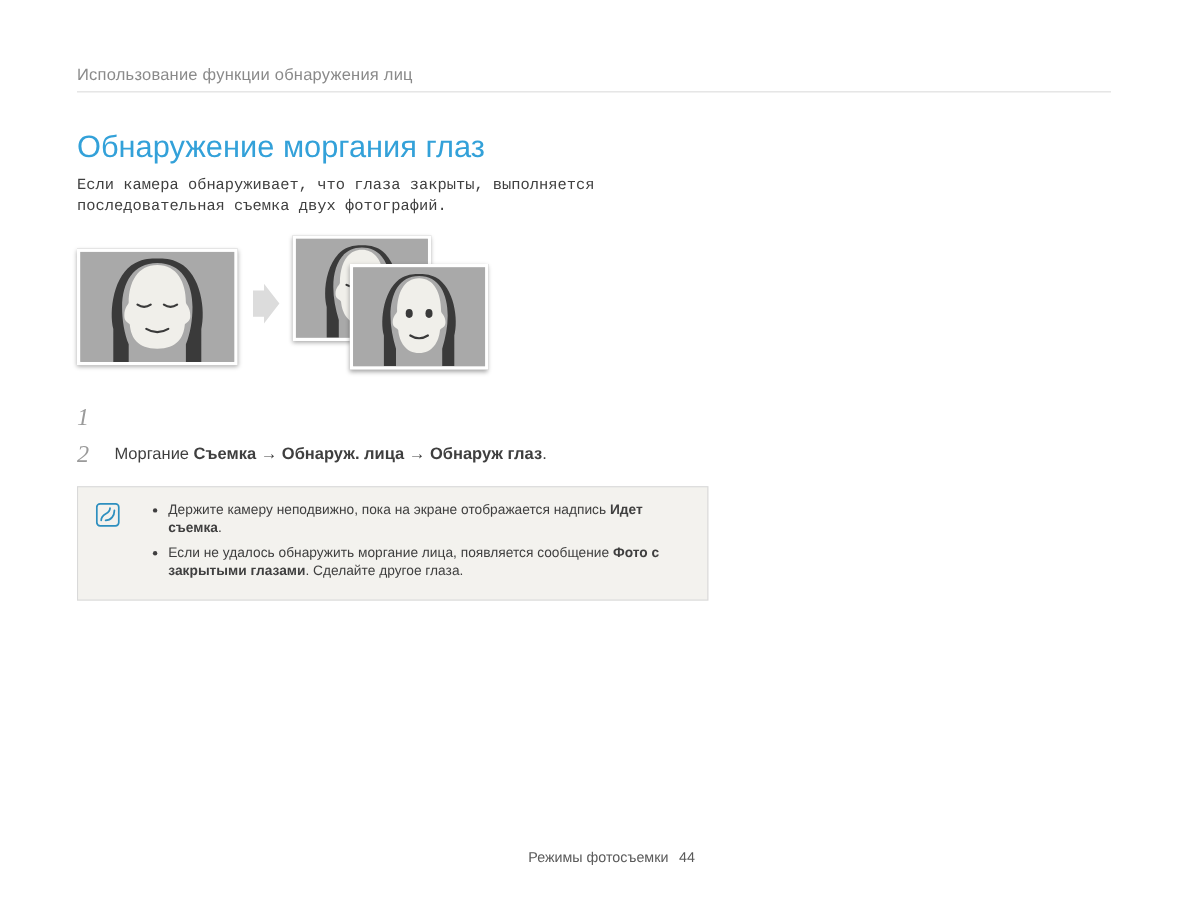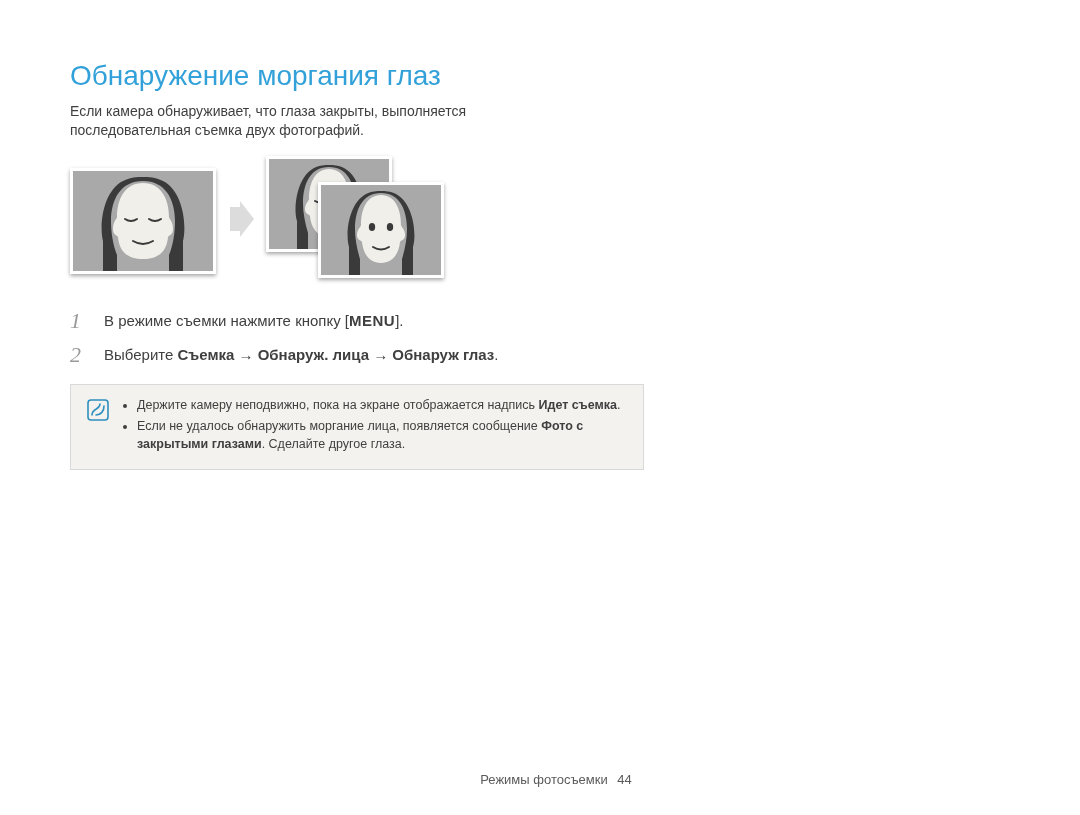--- a/index.html
+++ b/index.html
@@ -31,20 +31,21 @@
     font-size: 28px;
     font-weight: 400;
     margin: 0 0 10px 0;
   }
   .intro {
     font-size: 14px;
     line-height: 1.35;
     color: #3f3f3f;
     margin: 0 0 16px 0;
     max-width: 500px;
+    font-family: Liberation Mono, monospace;
   }
   .figure-row {
     display: flex;
     align-items: center;
     gap: 10px;
     margin-bottom: 24px;
   }
   .photo-frame {
     background: #a9a9a9;
     border: 3px solid #ffffff;
@@ -95,21 +96,21 @@
   .step .text b { font-weight: 700; }
   .menu-box {
     display: inline-block;
     font-weight: 700;
     letter-spacing: 0.5px;
   }
   .note-box {
     border: 1px solid #d9d9d9;
     background: #f3f2ee;
     display: flex;
-    gap: 14px;
+    gap: 30px;
     padding: 12px 16px;
     max-width: 540px;
     font-size: 12.5px;
     line-height: 1.4;
     color: #3f3f3f;
   }
   .note-icon {
     flex: 0 0 auto;
     margin-top: 2px;
   }
@@ -127,20 +128,21 @@
     color: #5a5a5a;
     font-size: 13px;
   }
   .footer .page-num { margin-left: 6px; }
 </style>
 </head>
 <body>
 
 <div class="page">
 
+  <div class="section-header">Использование функции обнаружения лиц</div>
 
   <h2 class="title">Обнаружение моргания глаз</h2>
 
   <p class="intro">Если камера обнаруживает, что глаза закрыты, выполняется последовательная съемка двух фотографий.</p>
 
   <div class="figure-row">
     <div class="photo-frame photo-large">
       <svg viewBox="0 0 140 100">
         <rect width="140" height="100" fill="#a9a9a9"></rect>
         <path d="M70 12 C52 12 44 28 44 46 C44 48 40 50 40 58 C40 64 44 64 45 66 C46 78 52 88 70 88 C88 88 94 78 95 66 C96 64 100 64 100 58 C100 50 96 48 96 46 C96 28 88 12 70 12 Z" fill="#f0efea"></path>
@@ -177,28 +179,25 @@
           <ellipse cx="69" cy="42" rx="3.2" ry="4" fill="#3a3a3a"></ellipse>
           <path d="M52 62 Q60 67 68 62" stroke="#3a3a3a" stroke-width="2" fill="none" stroke-linecap="round"></path>
         </svg>
       </div>
     </div>
   </div>
 
   <div class="steps">
     <div class="step">
       <div class="num">1</div>
-      <div class="text">
-        <span>В режиме съемки нажмите кнопку [</span><span class="menu-box">MENU</span><span>].</span>
-      </div>
     </div>
     <div class="step">
       <div class="num">2</div>
       <div class="text">
-        <span>Выберите </span><b>Съемка → Обнаруж. лица → Обнаруж глаз</b><span>.</span>
+        <span>Моргание </span><b>Съемка → Обнаруж. лица → Обнаруж глаз</b><span>.</span>
       </div>
     </div>
   </div>
 
   <div class="note-box">
     <span class="note-icon">
       <svg width="22" height="22" viewBox="0 0 22 22">
         <rect x="1" y="1" width="20" height="20" rx="3" ry="3" fill="none" stroke="#2d8fbf" stroke-width="1.6"></rect>
         <path d="M5 16 C5 9 13 11 13 5 M9 16 C14 16 17 12 17 7" fill="none" stroke="#2d8fbf" stroke-width="1.6" stroke-linecap="round"></path>
       </svg>

